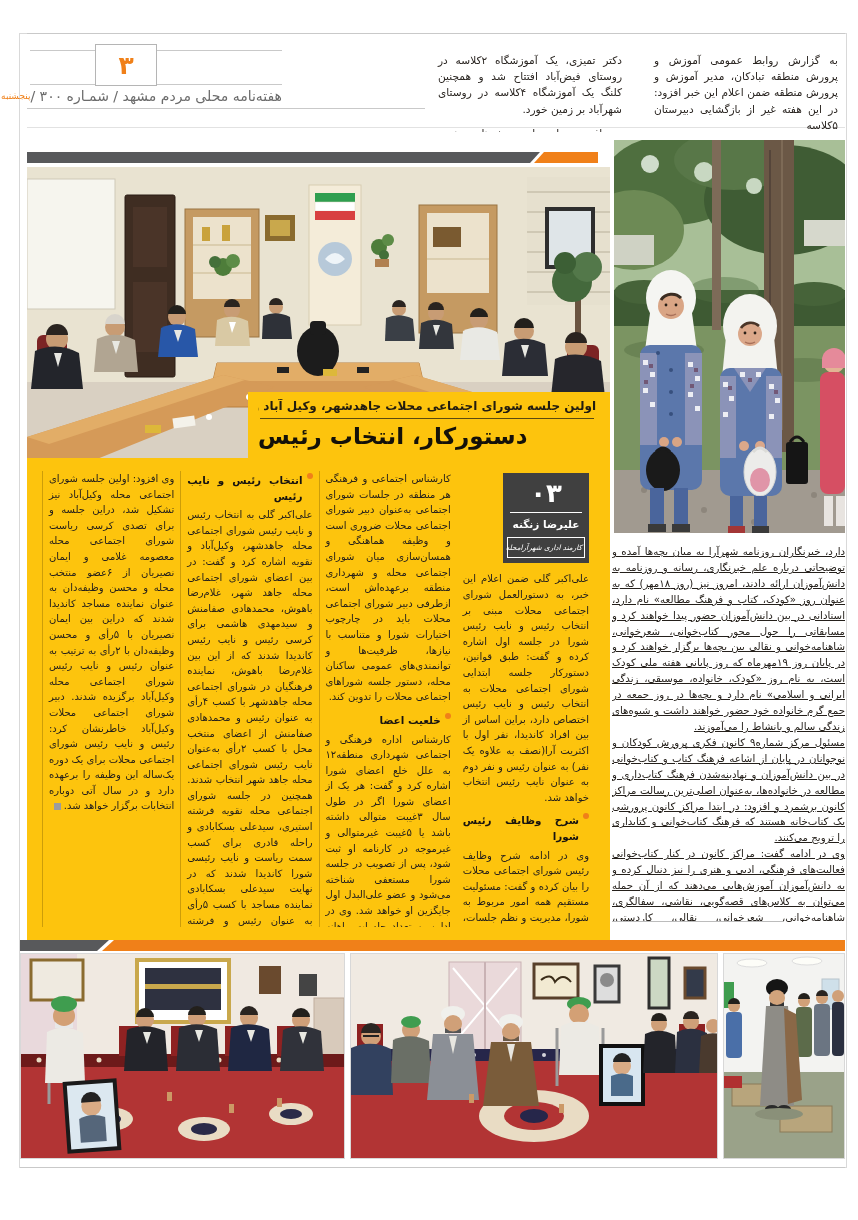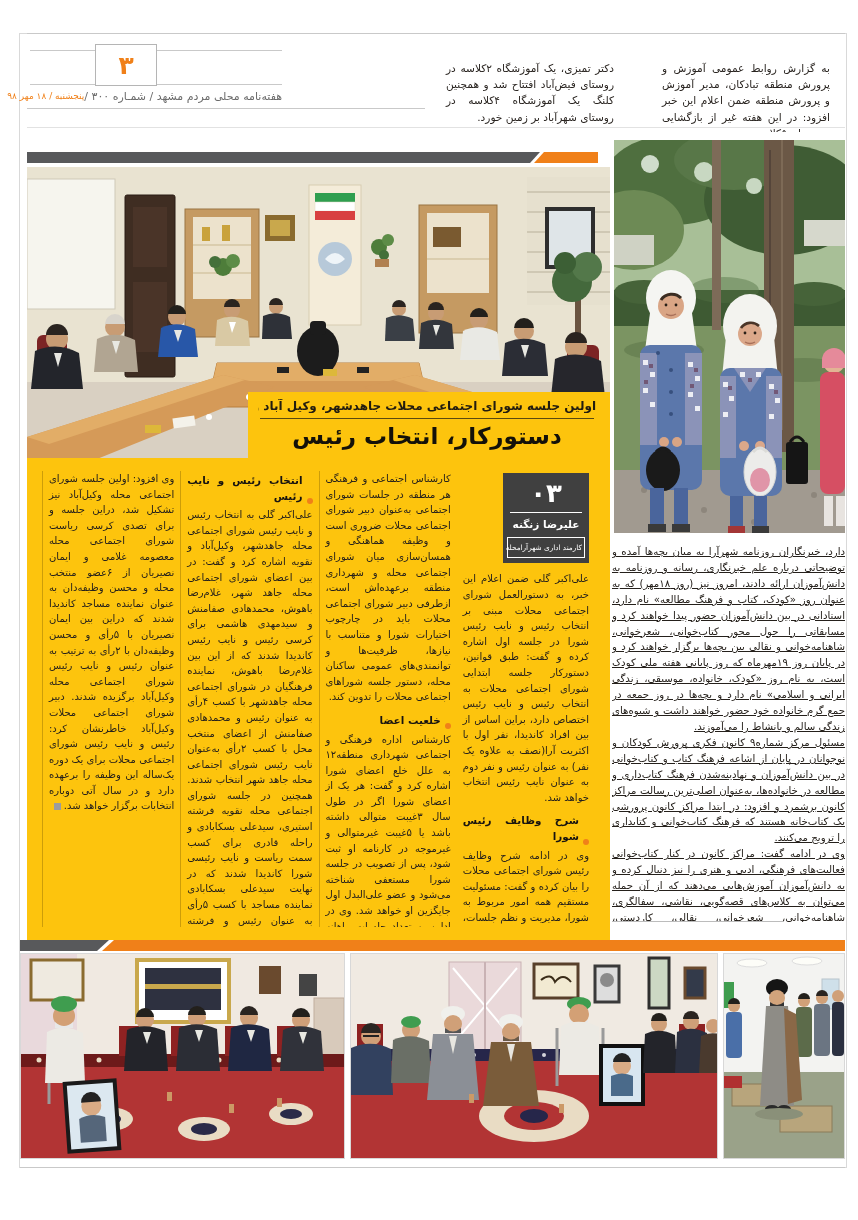--- a/index.html
+++ b/index.html
@@ -11,27 +11,27 @@
   
   .frame { left:19px; top:33px; width:828px; height:1135px; border:1px solid #d9d9d9; }
 
   
   .hrule { background:#c9c9c9; height:1px; }
   .num-box { left:95px; top:44px; width:62px; height:42px; background:#fff;
     border:1px solid #b5b5b5; display:flex; align-items:center; justify-content:center; }
   .num-box span { color:#f08019; font-size:25px; font-weight:bold; line-height:1; }
   .meta-row { left:30px; top:88px; width:252px; height:16px; display:flex; align-items:center; }
   .meta-line { flex:1; height:1px; background:#c9c9c9; margin-left:6px; }
-  .meta-text { font-size:11px; color:#6b6b6b; white-space:nowrap; }
+  .meta-text { font-size:14px; color:#6b6b6b; white-space:nowrap; }
   .meta-date { font-size:9px; color:#f08019; font-weight:normal; white-space:nowrap; }
 
   
   .school { left:430px; top:44px; width:416px; height:88px; display:flex; gap:16px; overflow:hidden; }
   .school .col { flex:1; font-size:10.6px; line-height:16.2px; text-align:justify; }
-  .school .col p { margin:16px; }
+  .school .col p { margin:8px; }
   .endsq { display:inline-block; width:7px; height:7px; background:#9c9c9c; margin-right:3px; vertical-align:middle; }
 
   
   .bar-gray-top { left:27px; top:152px; width:513px; height:11px; background:#58595b;
     clip-path:polygon(0 0,100% 0,calc(100% - 10px) 100%,0 100%); }
   .bar-orange-top { left:534px; top:152px; width:64px; height:11px; background:#f08019;
     clip-path:polygon(10px 0,100% 0,100% 100%,0 100%); }
   .bar-orange-bottom { left:20px; top:940px; width:825px; height:11px; background:#f08019; }
   .bar-gray-bottom-w { left:20px; top:940px; width:94px; height:11px; background:#fff;
     clip-path:polygon(0 0,100% 0,calc(100% - 12px) 100%,0 100%); }
@@ -45,37 +45,37 @@
   .bphoto { top:953px; height:206px; border:1px solid #d8d8d8; }
   .bp1 { left:20px;  width:325px; }
   .bp2 { left:350px; width:368px; }
   .bp3 { left:723px; width:122px; }
   svg { display:block; }
 
   
   .kicker-panel { left:248px; top:392px; width:362px; height:66px; background:#fdc40d; padding:7px 14px 0 10px; }
   .kicker { font-size:12px; font-weight:bold; color:#221c10; text-align:center; white-space:nowrap; overflow:hidden; }
   .kicker-rule { height:1px; background:#5a4a10; margin:5px 2px 0 2px; }
-  .headline { font-size:23px; font-weight:900; color:#141109; text-align:center; margin-top:4px; letter-spacing:-0.5px; }
+  .headline { font-size:23px; font-weight:900; color:#141109; text-align:left; margin-top:4px; letter-spacing:-0.5px; }
 
   
   .article-box { left:27px; top:458px; width:583px; height:482px; background:#fdc40d; padding:13px 15px; }
   .cols { display:flex; height:456px; overflow:hidden; }
   .col4 { width:25%; padding:0 6px; font-size:10px; line-height:15.6px; text-align:justify; overflow:hidden; color:#25201b; }
   .col4 + .col4 { border-left:none; }
   .col4.sep { border-left:1px solid rgba(60,40,0,.25); }
   .col4 p { margin:0 0 1px 0; }
-  .subhead { display:flex; align-items:flex-end; gap:4px; font-size:10.4px; font-weight:bold; color:#171310; margin:8px 0 3px 0; }
+  .subhead { display:flex; align-items:flex-start; gap:4px; font-size:10.4px; font-weight:bold; color:#171310; margin:8px 0 3px 0; }
   .dot { width:6px; height:6px; border-radius:50%; background:#f08019; flex:0 0 auto; }
   .author-card { float:right; width:86px; background:#404040; color:#fff; text-align:center;
     padding:7px 4px 5px 4px; margin:2px 0 8px 7px; }
   .author-num { font-size:26px; font-weight:bold; line-height:1.05; }
   .author-div { height:1px; background:#fff; margin:5px 3px 4px 3px; }
   .author-name { font-size:10.5px; font-weight:bold; }
-  .author-role { font-size:7.3px; border:1px solid #fff; padding:2px 2px; margin-top:4px; white-space:nowrap; }
+  .author-role { font-size:7.3px; border:1px solid #fff; padding:2px 2px; margin-top:4px; white-space:nowrap;font-style:italic; }
 
   
   .side { left:612px; top:544px; width:233px; height:378px; font-size:10.2px; line-height:15.9px;
     text-align:justify; overflow:hidden; color:#25201b;text-decoration:underline; }
   .side p { margin:0; }
   .side-rule { left:612px; top:921px; width:172px; height:1px; background:#bcbcbc; }
 
   .rule-a { left:27px; top:108px; width:398px; }
   .rule-b { left:27px; top:127px; width:818px; background:#e2e2e2; }
   .rule-top { left:27px; top:33px; width:818px; }

